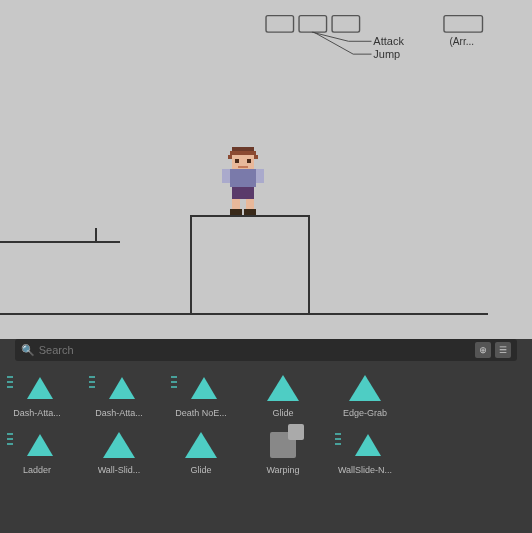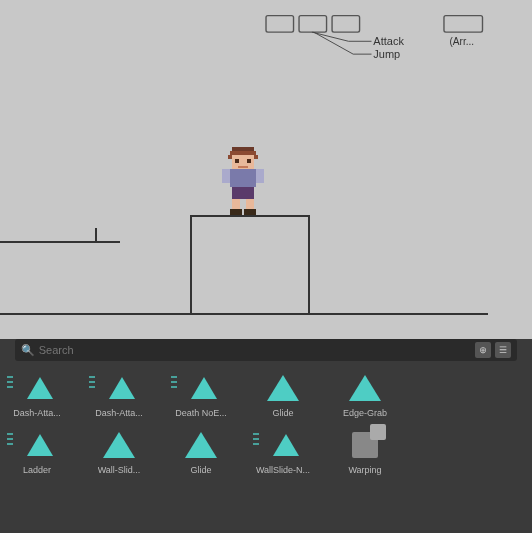--- a/index.html
+++ b/index.html
@@ -357,32 +357,32 @@
       <div class="anim-item">
         <div class="anim-icon">
           <div style="position: relative; width: 44px; height: 36px; display: flex; align-items: center; justify-content: center;">
             <div style="width: 0px; height: 0px; border-left: 16px solid transparent; border-right: 16px solid transparent; border-bottom: 26px solid rgb(78, 205, 196);"></div>
           </div>
         </div>
         <div class="anim-label">Glide</div>
       </div>
       <div class="anim-item">
         <div class="anim-icon">
+          <div class="box-icon"></div>
+        </div>
+        <div class="anim-label">Warping</div>
+      </div>
+      <div class="anim-item">
+        <div class="anim-icon">
           <div style="position: relative; width: 44px; height: 36px; display: flex; align-items: center; justify-content: center;">
             <div class="speed-lines">
               <div class="speed-line"></div>
               <div class="speed-line"></div>
               <div class="speed-line"></div>
             </div>
             <div style="width: 0px; height: 0px; border-left: 13px solid transparent; border-right: 13px solid transparent; border-bottom: 22px solid rgb(78, 205, 196); margin-left: 6px;"></div>
           </div>
         </div>
         <div class="anim-label">WallSlide-N...</div>
       </div>
-      <div class="anim-item">
-        <div class="anim-icon">
-          <div class="box-icon"></div>
-        </div>
-        <div class="anim-label">Warping</div>
-      </div>
     </div>
 
 </div>
 
 </body></html>

